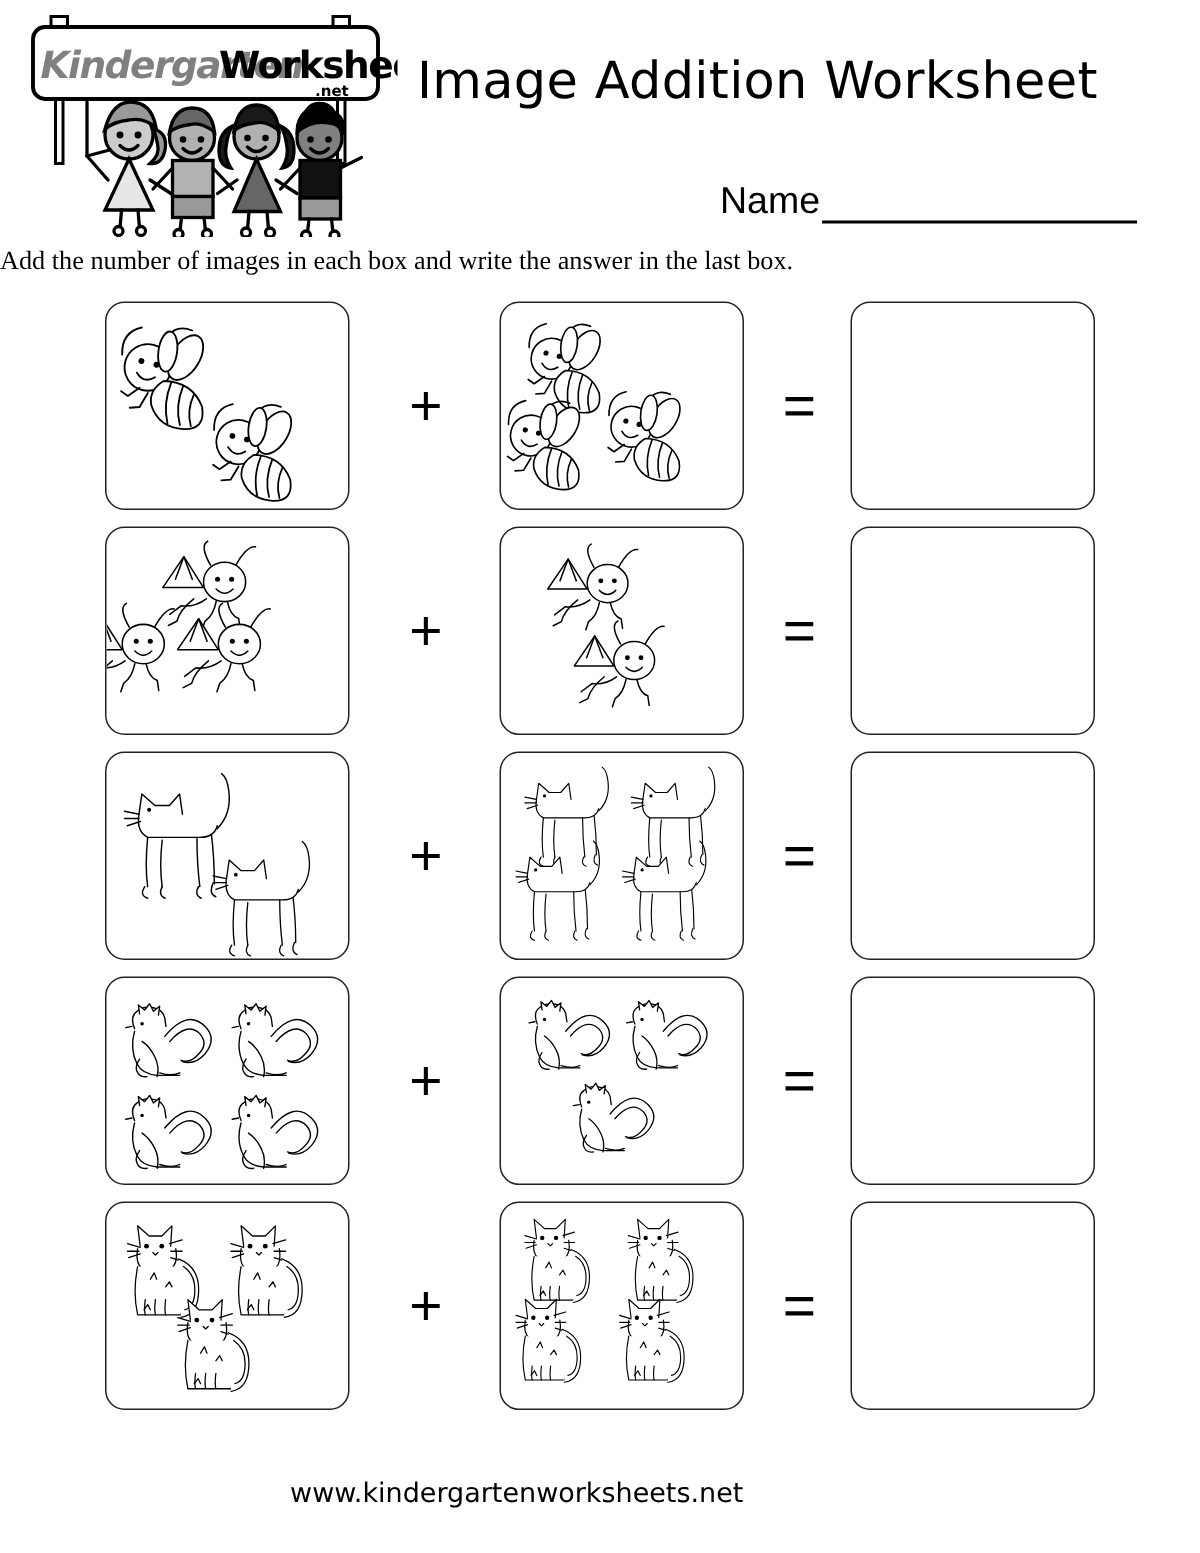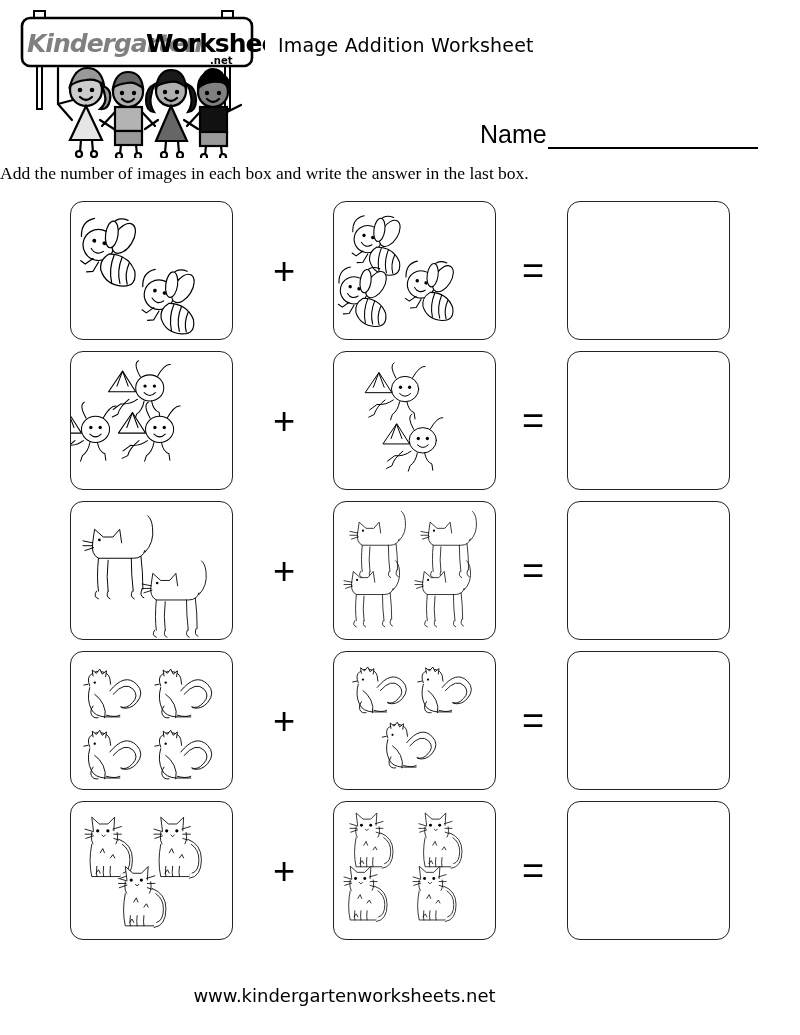--- a/index.html
+++ b/index.html
@@ -27,21 +27,21 @@
     position: absolute;
     left: 10px; top: 8px;
     width: 255px; height: 150px;
   }
   #logo svg { display: block; }
 
   #title {
     position: absolute;
     left: 278px; top: 34px;
     font-family: "DejaVu Sans", sans-serif;
-    font-size: 19px;
+    font-size: 34px;
     font-weight: 400;
     letter-spacing: 0.2px;
     white-space: nowrap;
   }
 
   #name-row {
     position: absolute;
     left: 452px; top: 120px;
     font-family: "Liberation Sans", sans-serif;
     font-size: 25px;

